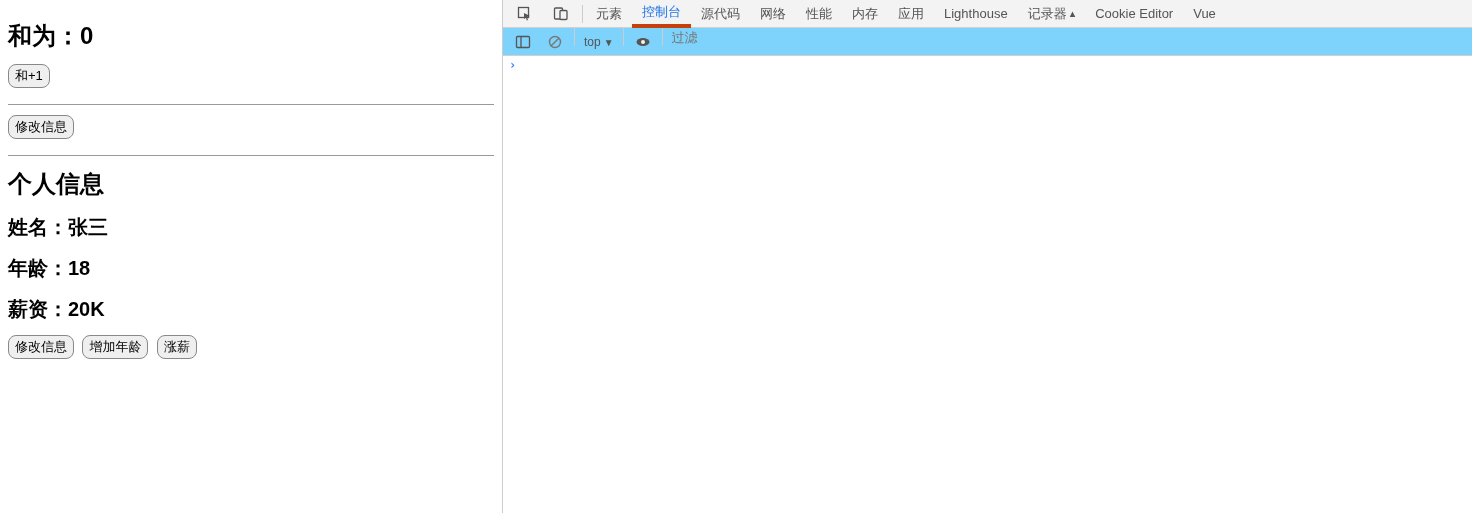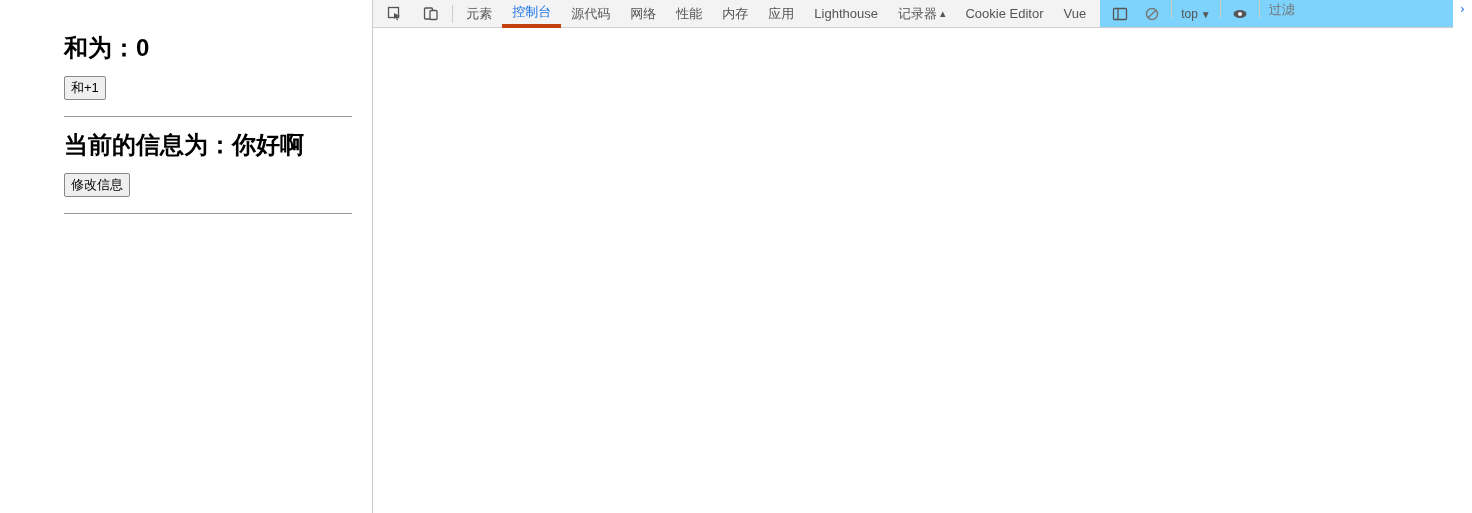--- a/index.html
+++ b/index.html
@@ -5,28 +5,28 @@
     * { margin: 0; padding: 0; box-sizing: border-box; }
     body {
       font-family: "Microsoft YaHei", "PingFang SC", sans-serif;
       display: flex;
       width: 1472px;
       height: 513px;
       background: #fff;
     }
     .left-panel {
       width: 502px;
-      padding: 20px;
+      padding: 8px;
       overflow-y: auto;
-      margin-left: 44px;
     }
     .right-panel {
       flex: 1;
       border-left: 1px solid #ccc;
       display: flex;
+      flex-direction: column;
       background: #fff;
     }
     .section h2 {
       font-size: 24px;
       font-weight: bold;
       margin: 12px 0 8px 0;
       color: #000;
     }
     .section h3 {
       font-size: 20px;
@@ -34,21 +34,21 @@
       margin: 14px 0 8px 0;
       color: #000;
     }
     .section button {
       font-family: inherit;
       font-size: 13px;
       padding: 2px 6px;
       margin: 4px 4px 10px 0;
       background: #efefef;
       border: 1px solid #888;
-      border-radius: 2px;
+      border-radius: 8px;
       cursor: pointer;
     }
     hr { border: none; border-top: 1px solid #999; margin: 6px 0; }
 
     
     .devtools-tabs {
       display: flex;
       align-items: center;
       height: 28px;
       border-bottom: 1px solid #d0d0d0;
@@ -146,27 +146,43 @@
 
   <div class="section">
     <h2>
       <span>和为：</span><span>0</span>
     </h2>
     <button>和+1</button>
     <hr>
   </div>
 
   <div class="section">
-    <h2>
-      <span>当前的信息为：</span><span>你好啊</span>
-    </h2>
     <button>修改信息</button>
     <hr>
   </div>
 
+  <div class="section">
+    <h2>个人信息</h2>
+
+    <h3>
+      <span>姓名：</span><span>张三</span>
+    </h3>
+
+    <h3>
+      <span>年龄：</span><span>18</span>
+    </h3>
+
+    <h3>
+      <span>薪资：</span><span>20K</span>
+    </h3>
+
+    <button>修改信息</button>
+    <button>增加年龄</button>
+    <button>涨薪</button>
+  </div>
 
 </div>
 
 <div class="right-panel">
 
   <div class="devtools-tabs">
     <div class="icon-btn">
       <svg class="ic" viewBox="0 0 16 16">
           <rect x="1.5" y="1.5" width="10" height="10" fill="none" stroke="#555" stroke-width="1.3"></rect>
           <path d="M7 7 L13 10 L10 11 L11 14 L9.8 14.5 L9 11.5 L7 13 Z" fill="#555"></path>

